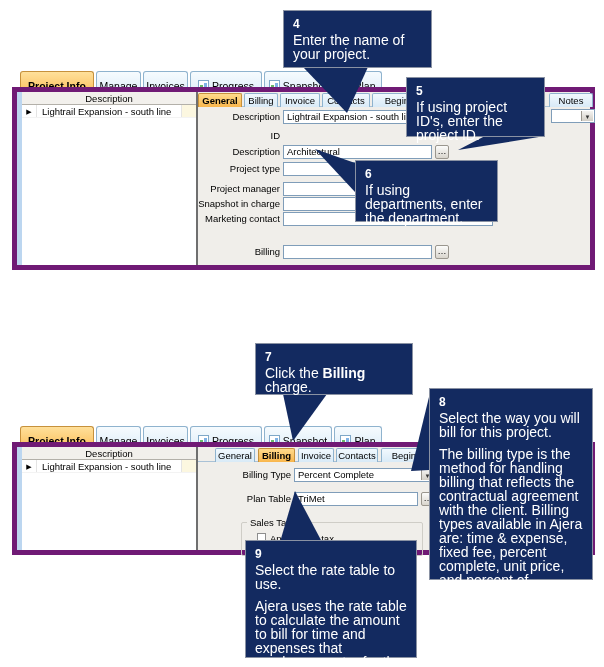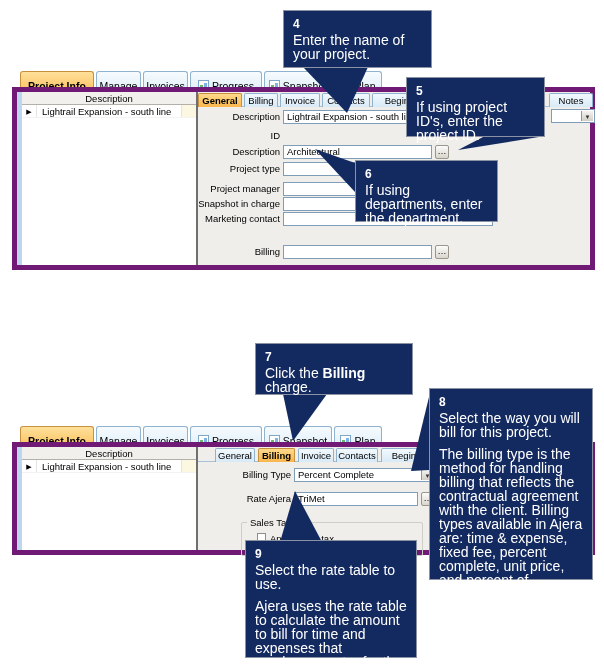--- a/index.html
+++ b/index.html
@@ -205,21 +205,21 @@
         <div class="subtab" style="left:100px;width:36px"><span>Invoice</span></div>
         <div class="subtab" style="left:138px;width:42px"><span>Contacts</span></div>
         <div class="subtab" style="left:183px;width:78px"><span>Beginning Ba</span></div>
 
         <div class="flabel" style="left:0;top:21px;width:93px">Billing Type</div>
         <div class="finput" style="left:96px;top:21px;width:141px">
           <span>Percent Complete</span>
           <span class="combo-arrow">▼</span>
         </div>
 
-        <div class="flabel" style="left:0;top:45px;width:93px">Rate Ajera</div>
+        <div class="flabel" style="left:0;top:45px;width:93px">Plan Table</div>
         <div class="finput" style="left:96px;top:45px;width:124px">TriMet</div>
         <div class="lookup" style="left:223px;top:45px">…</div>
 
         <div class="groupbox" style="left:43px;top:75px;width:182px;height:34px">
           <span class="group-label">Sales Tax</span>
           <span class="checkbox" style="left:15px;top:10px"></span>
           <span class="cb-label" style="left:28px;top:10px">Apply sales tax</span>
         </div>
       </div>
     </div>

